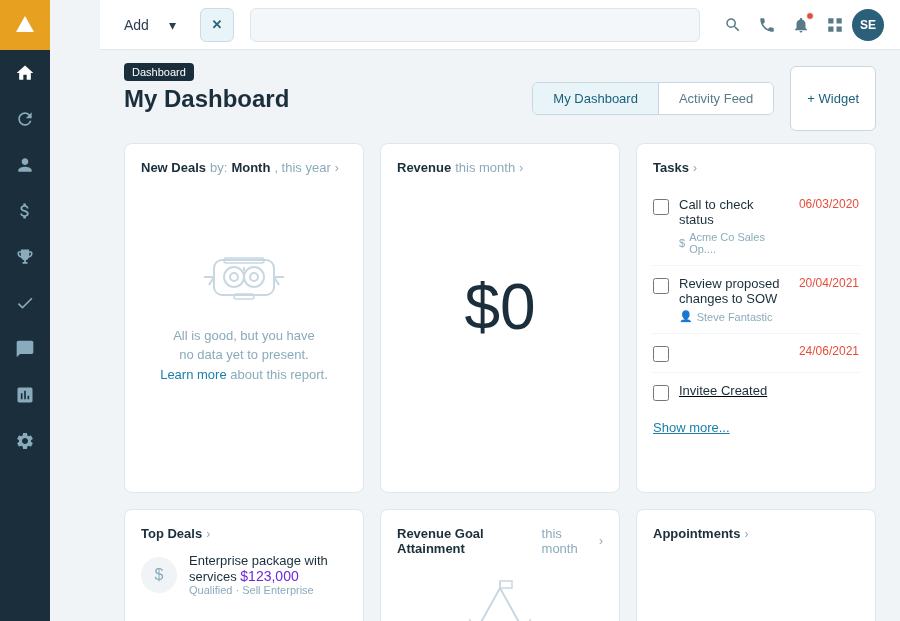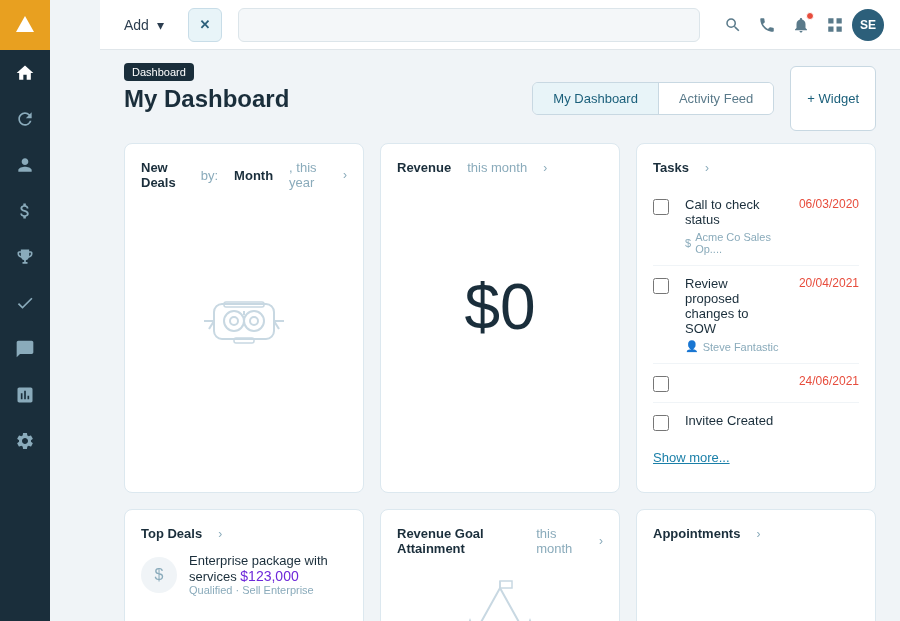--- a/index.html
+++ b/index.html
@@ -50,21 +50,21 @@
       background: white;
       display: flex;
       align-items: center;
       padding: 0 16px;
       border-bottom: 1px solid #e0e6ea;
       z-index: 10;
     }
     .header-add {
       display: flex;
       align-items: center;
-      gap: 8px;
+      gap: 20px;
       font-size: 14px;
       font-weight: 500;
       color: #2c3e50;
       cursor: pointer;
       padding: 4px 8px;
       border-radius: 4px;
     }
     .header-center {
       display: flex;
       align-items: center;
@@ -240,21 +240,21 @@
       padding: 16px;
       min-height: 350px;
     }
 
     .widget-title {
       font-size: 13px;
       color: #1a2e3b;
       margin-bottom: 12px;
       display: flex;
       align-items: center;
-      gap: 16px;
+      gap: 4px;
     }
     .widget-title strong {
       font-weight: 600;
     }
     .widget-title span.muted {
       color: #8aabbb;
     }
     .chevron-icon {
       color: #8aabbb;
       font-size: 12px;
@@ -296,26 +296,26 @@
     }
 
     
     .task-list {
       display: flex;
       flex-direction: column;
     }
     .task-item {
       display: flex;
       align-items: flex-start;
-      gap: 16px;
+      gap: 10px;
       padding: 10px 0;
       border-bottom: 1px solid #f0f4f7;
       justify-content: flex-end;
     }
-    .task-item:last-child { border-bottom: none; }
+    .task-item:last-child { border-bottom: none; text-decoration: underline; }
     .task-checkbox {
       width: 16px;
       height: 16px;
       border: 1px solid #b0c8d4;
       border-radius: 3px;
       flex-shrink: 0;
       margin-top: 2px;
       cursor: pointer;
       background: white;
     }
@@ -544,20 +544,26 @@
             <line x1="60" y1="37" x2="60" y2="41" stroke="#c8d8e2" stroke-width="2"></line>
             <line x1="30" y1="47" x2="20" y2="47" stroke="#c8d8e2" stroke-width="2"></line>
             <line x1="90" y1="47" x2="100" y2="47" stroke="#c8d8e2" stroke-width="2"></line>
             <line x1="30" y1="47" x2="25" y2="55" stroke="#c8d8e2" stroke-width="2"></line>
             <line x1="90" y1="47" x2="95" y2="55" stroke="#c8d8e2" stroke-width="2"></line>
             <circle cx="50" cy="47" r="4" fill="none" stroke="#c8d8e2" stroke-width="2"></circle>
             <circle cx="70" cy="47" r="4" fill="none" stroke="#c8d8e2" stroke-width="2"></circle>
             <rect x="40" y="28" width="40" height="5" rx="2" fill="none" stroke="#c8d8e2" stroke-width="1.5"></rect>
             <rect x="50" y="64" width="20" height="5" rx="2" fill="none" stroke="#c8d8e2" stroke-width="1.5"></rect>
           </svg>
+          <div class="no-data-text">
+            <span>All is good, but you have</span><br>
+            <span>no data yet to present.</span><br>
+            <a class="no-data-link" href="#">Learn more</a>
+            <span> about this report.</span>
+          </div>
         </div>
       </div>
 
       <div class="widget-card">
         <div class="widget-title">
           <strong>Revenue</strong>
           <span class="muted"> this month</span>
           <span class="chevron-icon">›</span>
         </div>
         <div class="revenue-amount">$0</div>

